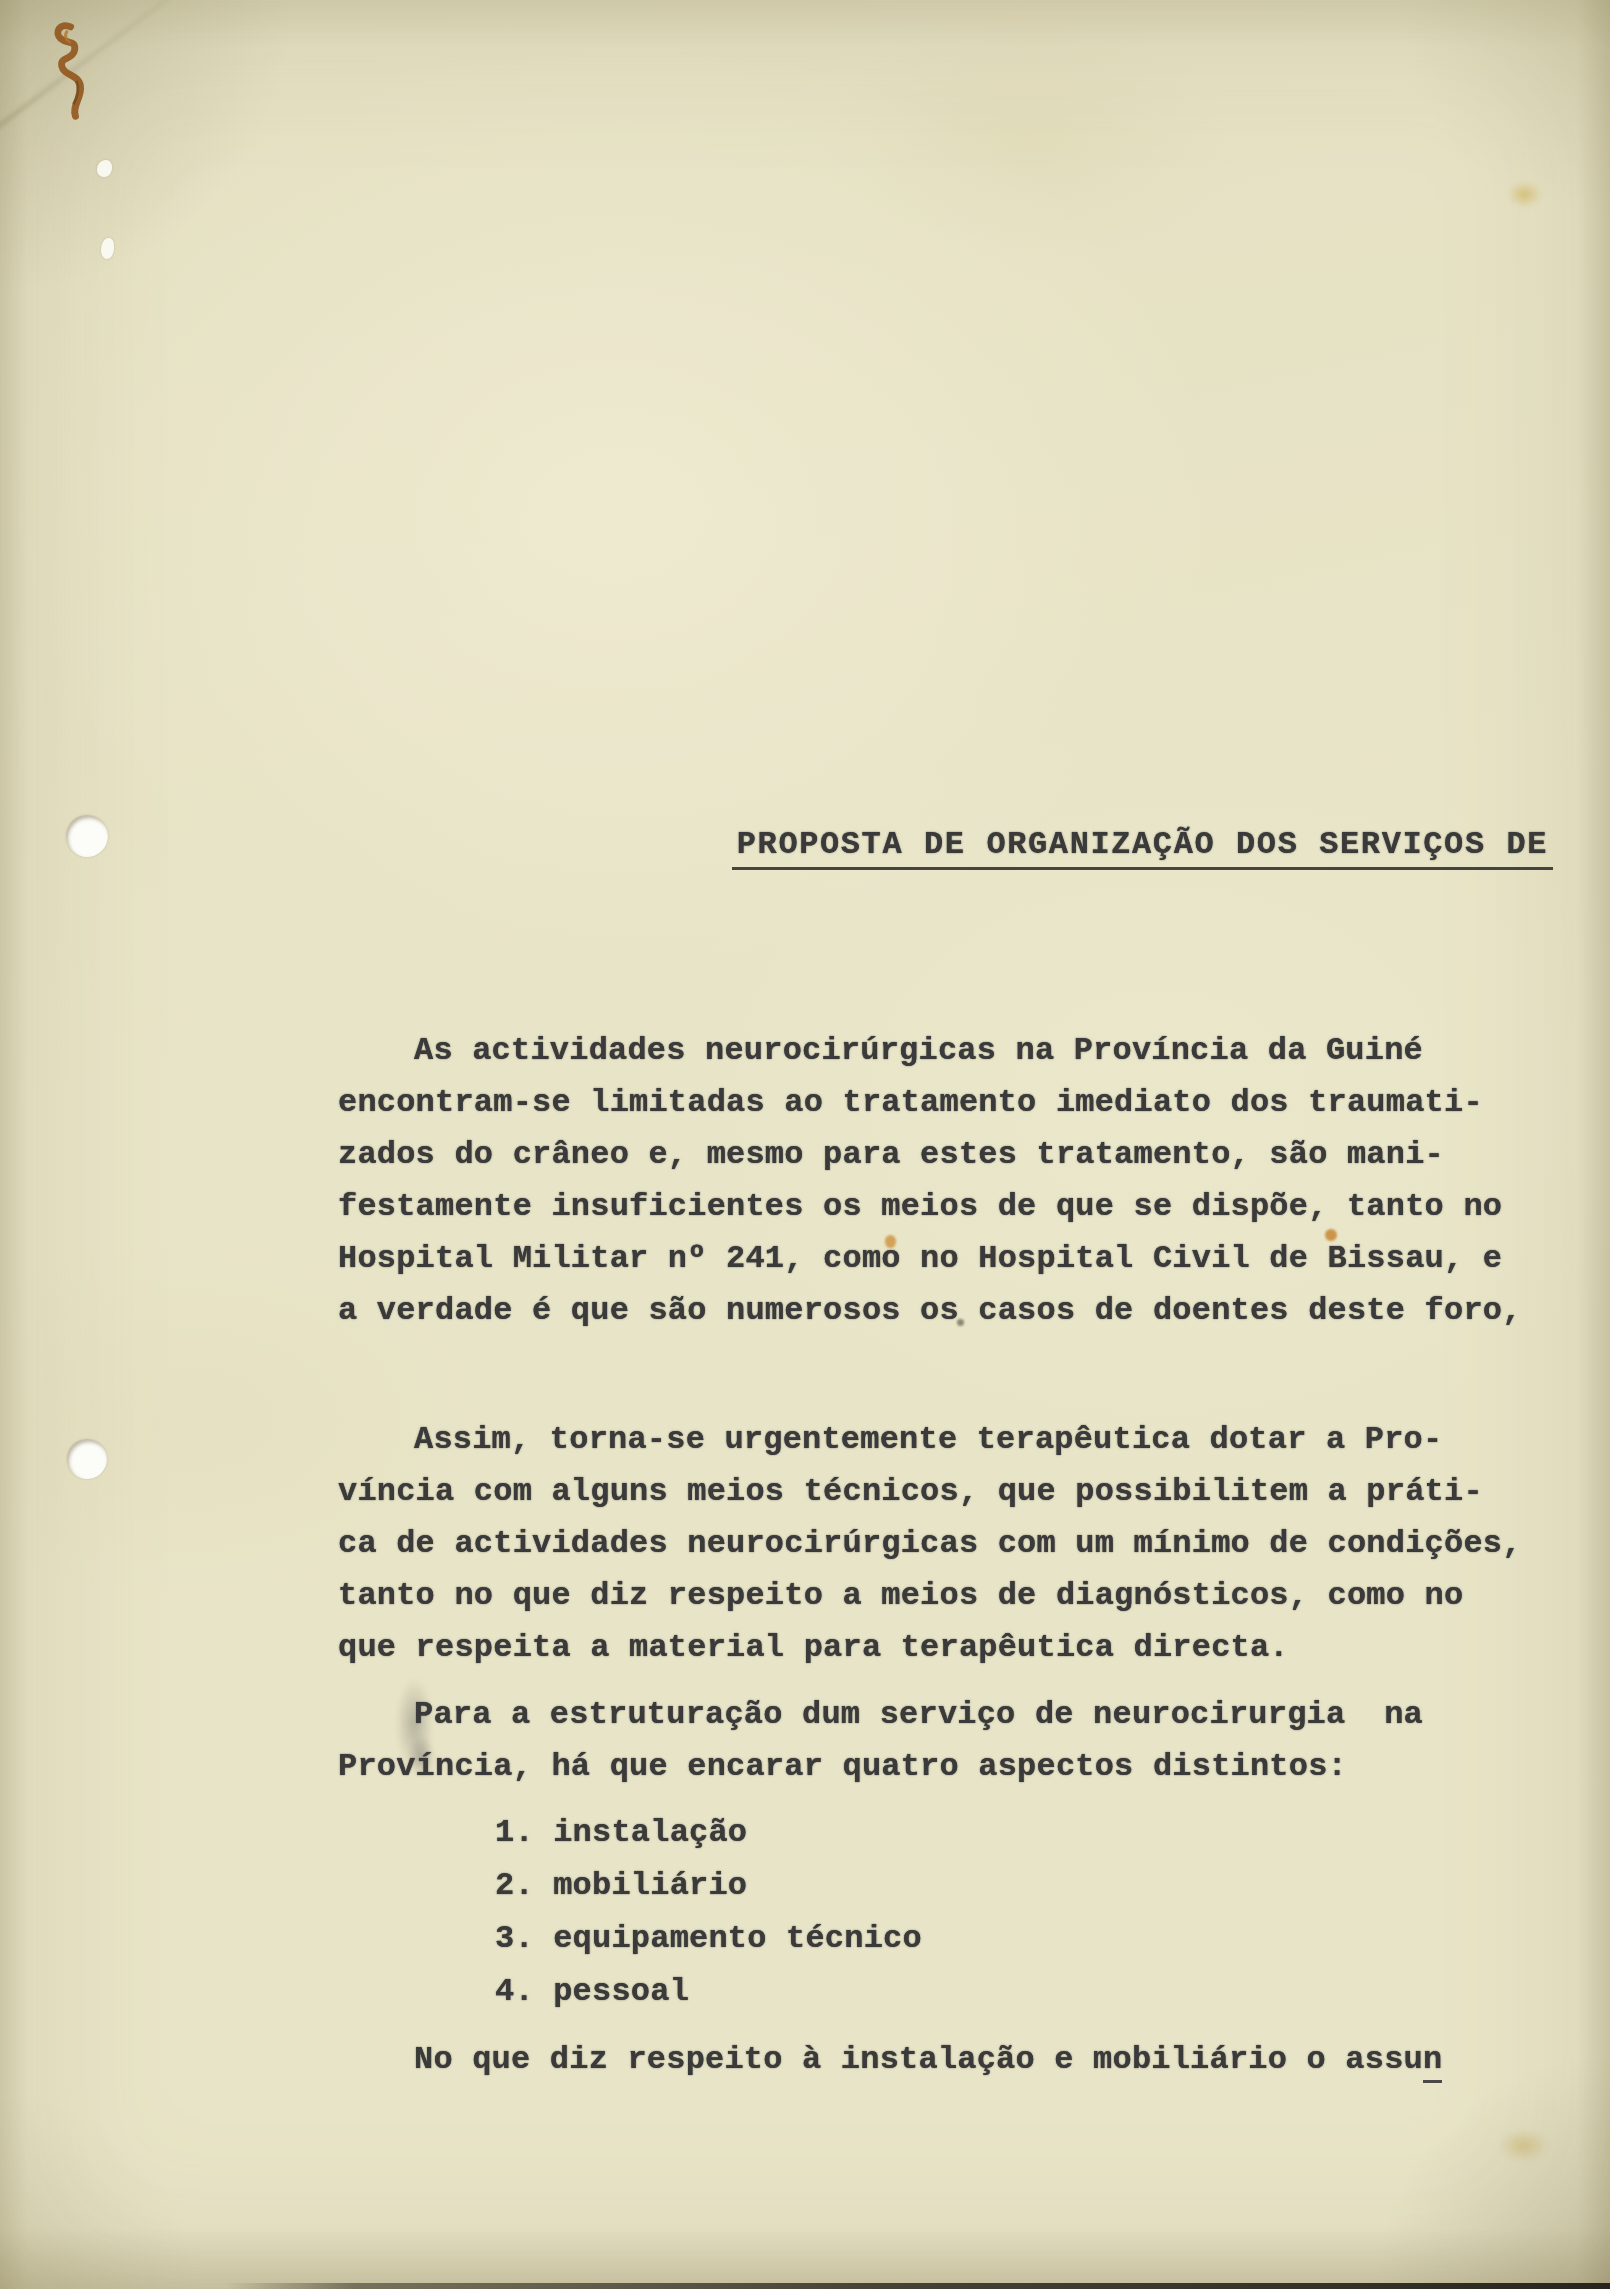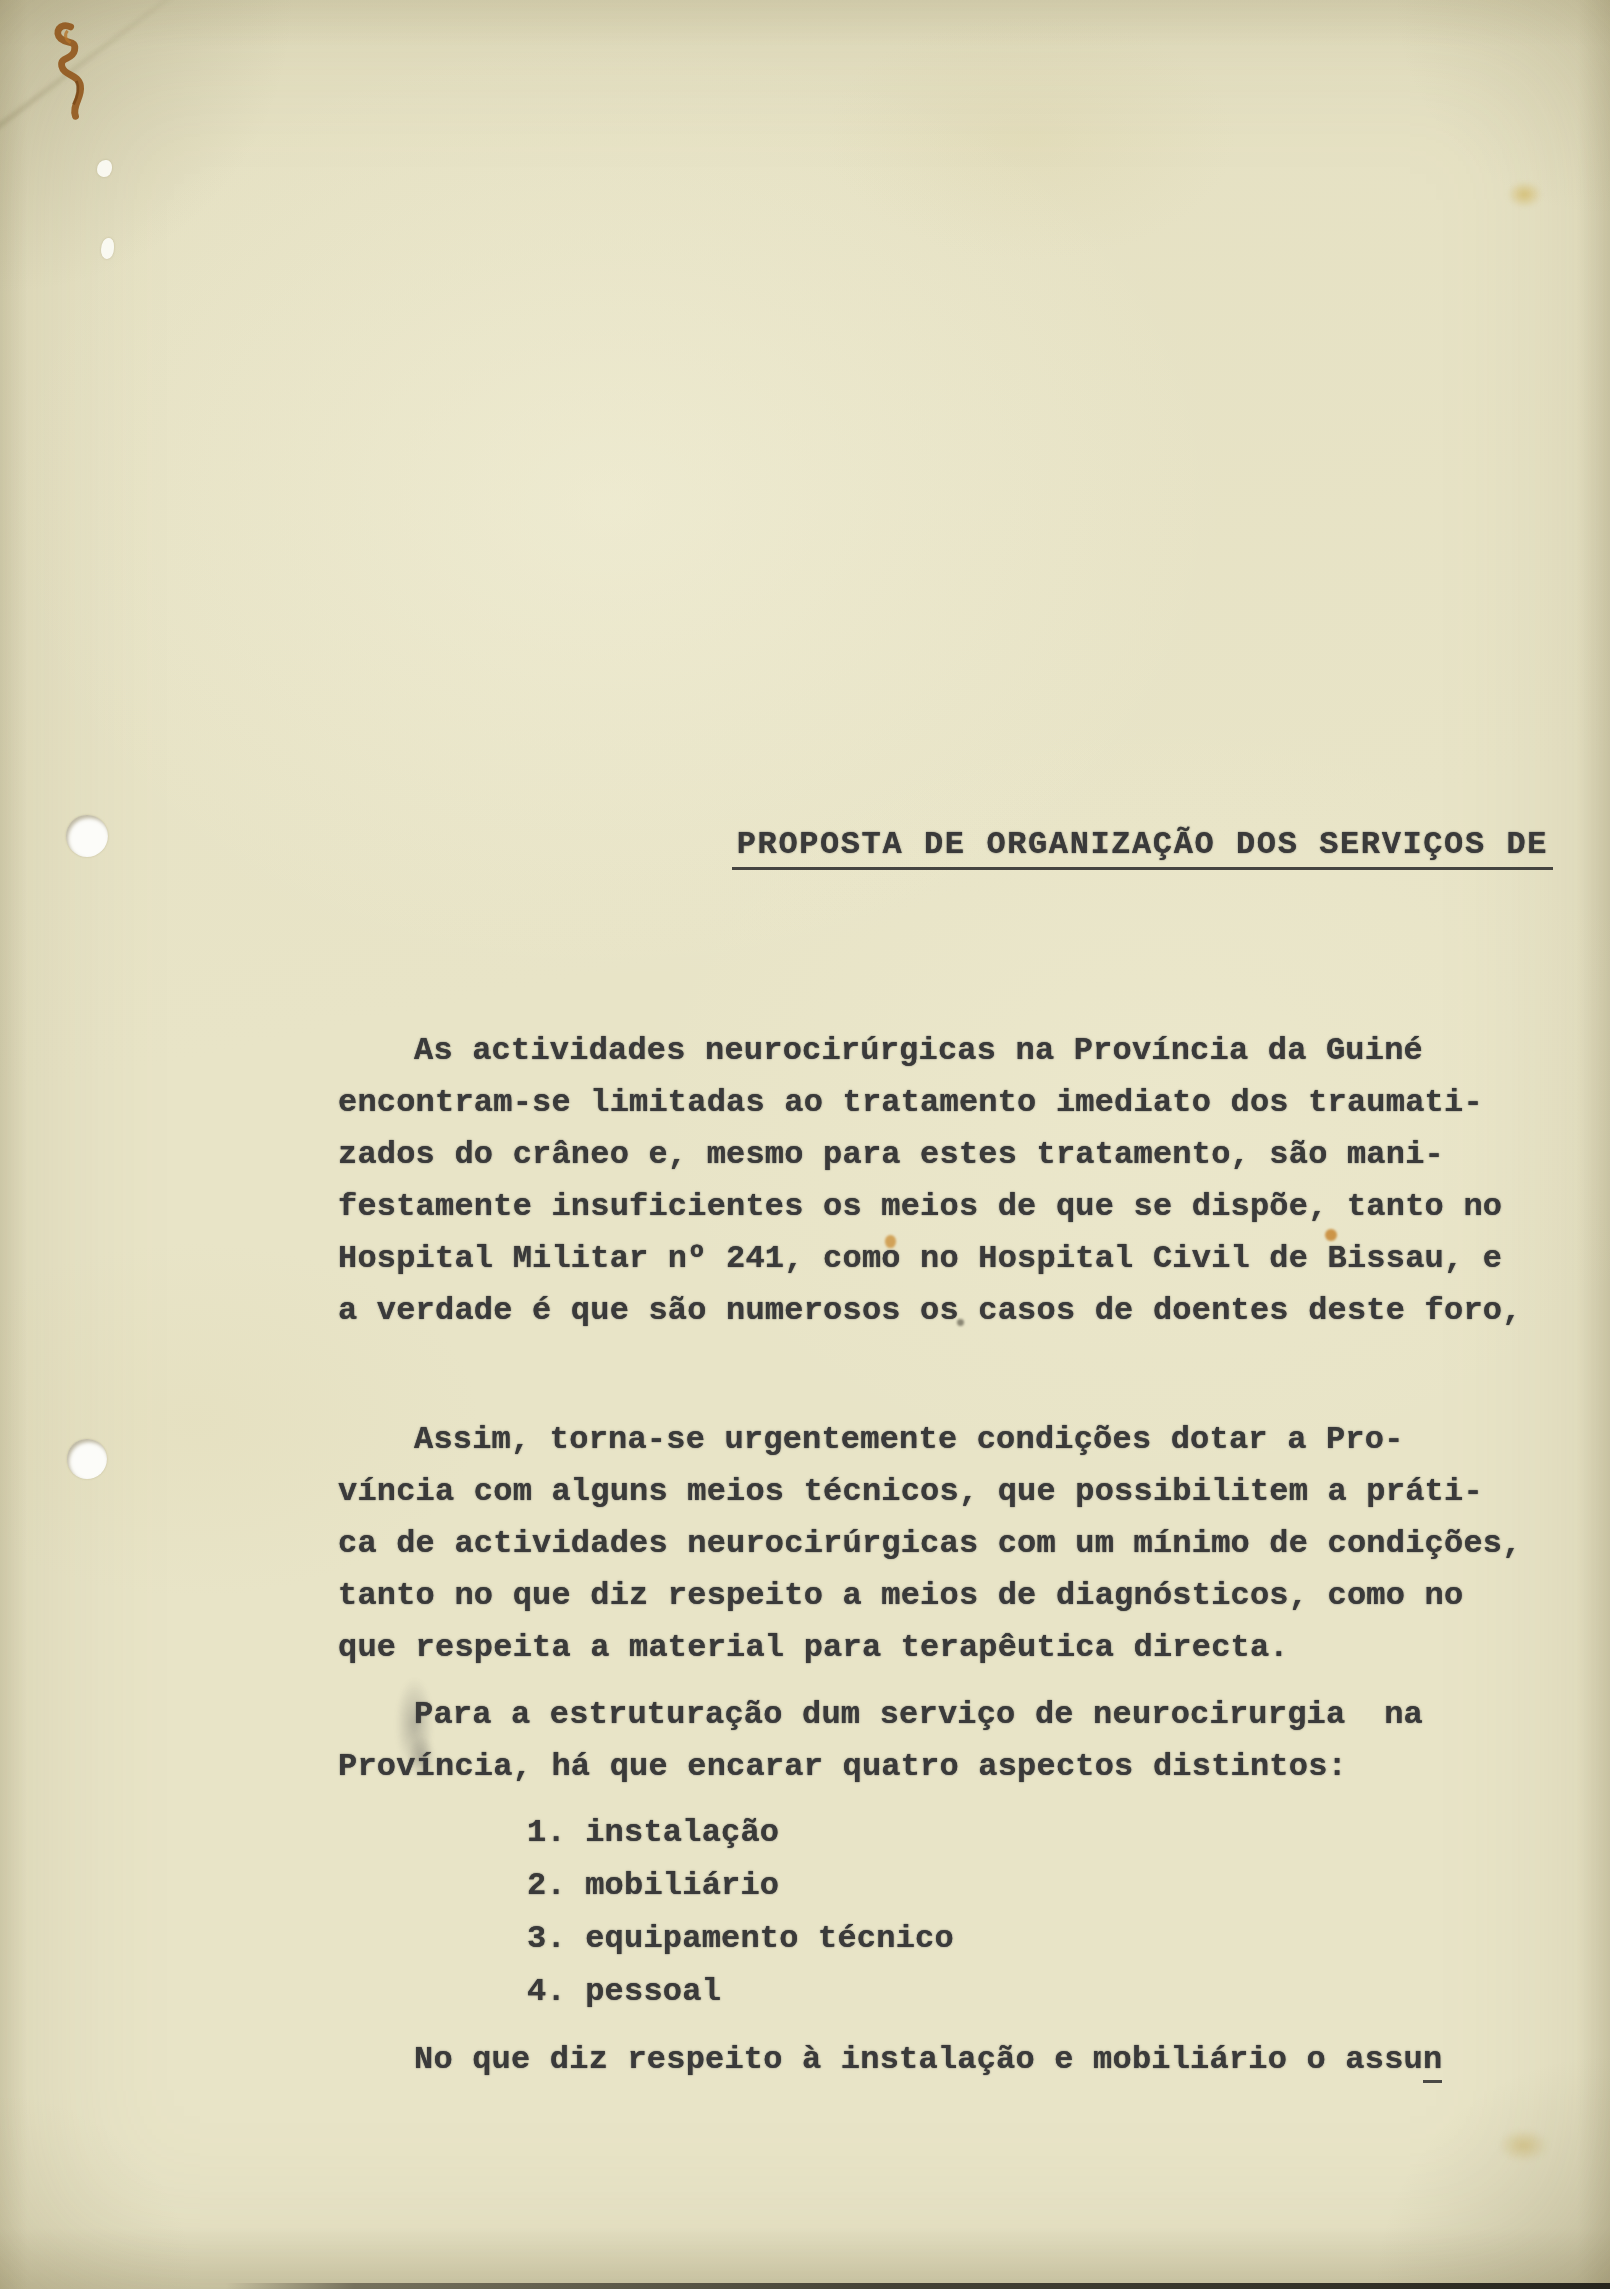--- a/index.html
+++ b/index.html
@@ -31,21 +31,21 @@
   .typetext{
     position:absolute;
     font-size:32px;
     font-weight:bold;
     letter-spacing:0.2px;
     color:#3a3a3a;
     text-shadow:0 0 1px rgba(50,50,50,0.85), 0 0 2.5px rgba(70,70,70,0.30);
   }
   .line{height:52px;line-height:52px;white-space:pre;}
   .line.indent{padding-left:76px;}
-  .list .line{height:53px;line-height:53px;margin-left:32px;}
+  .list .line{height:53px;line-height:53px;}
 
   .title-block{
     left:377px;top:819px;width:1176px;
     text-align:right;
     letter-spacing:1.6px;
   }
   .title-line{height:51px;line-height:51px;white-space:pre;}
   .title-underline{
     border-bottom:3.9px solid rgba(46,46,46,0.88);
     padding:0 4.9px 3.9px 4.9px;
@@ -143,21 +143,21 @@
   <div class="typetext p1">
     <div class="line indent">As actividades neurocirúrgicas na Província da Guiné</div>
     <div class="line">encontram-se limitadas ao tratamento imediato dos traumati-</div>
     <div class="line">zados do crâneo e, mesmo para estes tratamento, são mani-</div>
     <div class="line">festamente insuficientes os meios de que se dispõe, tanto no</div>
     <div class="line">Hospital Militar nº 241, como no Hospital Civil de Bissau, e</div>
     <div class="line">a verdade é que são numerosos os casos de doentes deste foro,</div>
   </div>
 
   <div class="typetext p2">
-    <div class="line indent">Assim, torna-se urgentemente condições dotar a Pro-</div>
+    <div class="line indent">Assim, torna-se urgentemente terapêutica dotar a Pro-</div>
     <div class="line">víncia com alguns meios técnicos, que possibilitem a práti-</div>
     <div class="line">ca de actividades neurocirúrgicas com um mínimo de condições,</div>
     <div class="line">tanto no que diz respeito a meios de diagnósticos, como no</div>
     <div class="line">que respeita a material para terapêutica directa.</div>
   </div>
 
   <div class="typetext p3">
     <div class="line indent">Para a estruturação dum serviço de neurocirurgia  na</div>
     <div class="line">Província, há que encarar quatro aspectos distintos:</div>
   </div>

